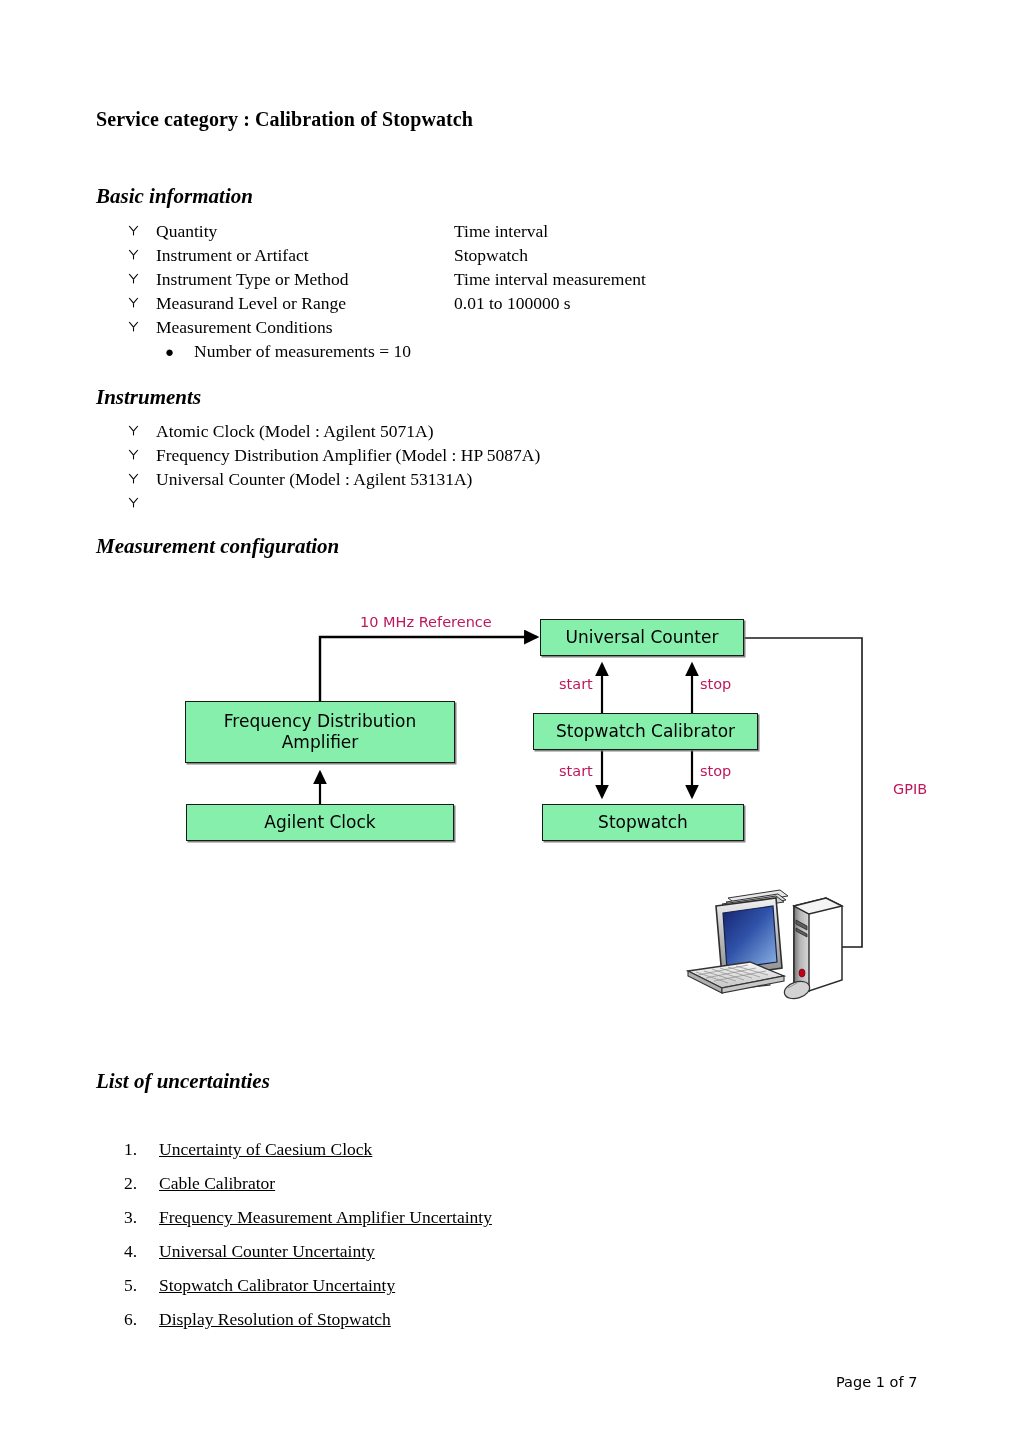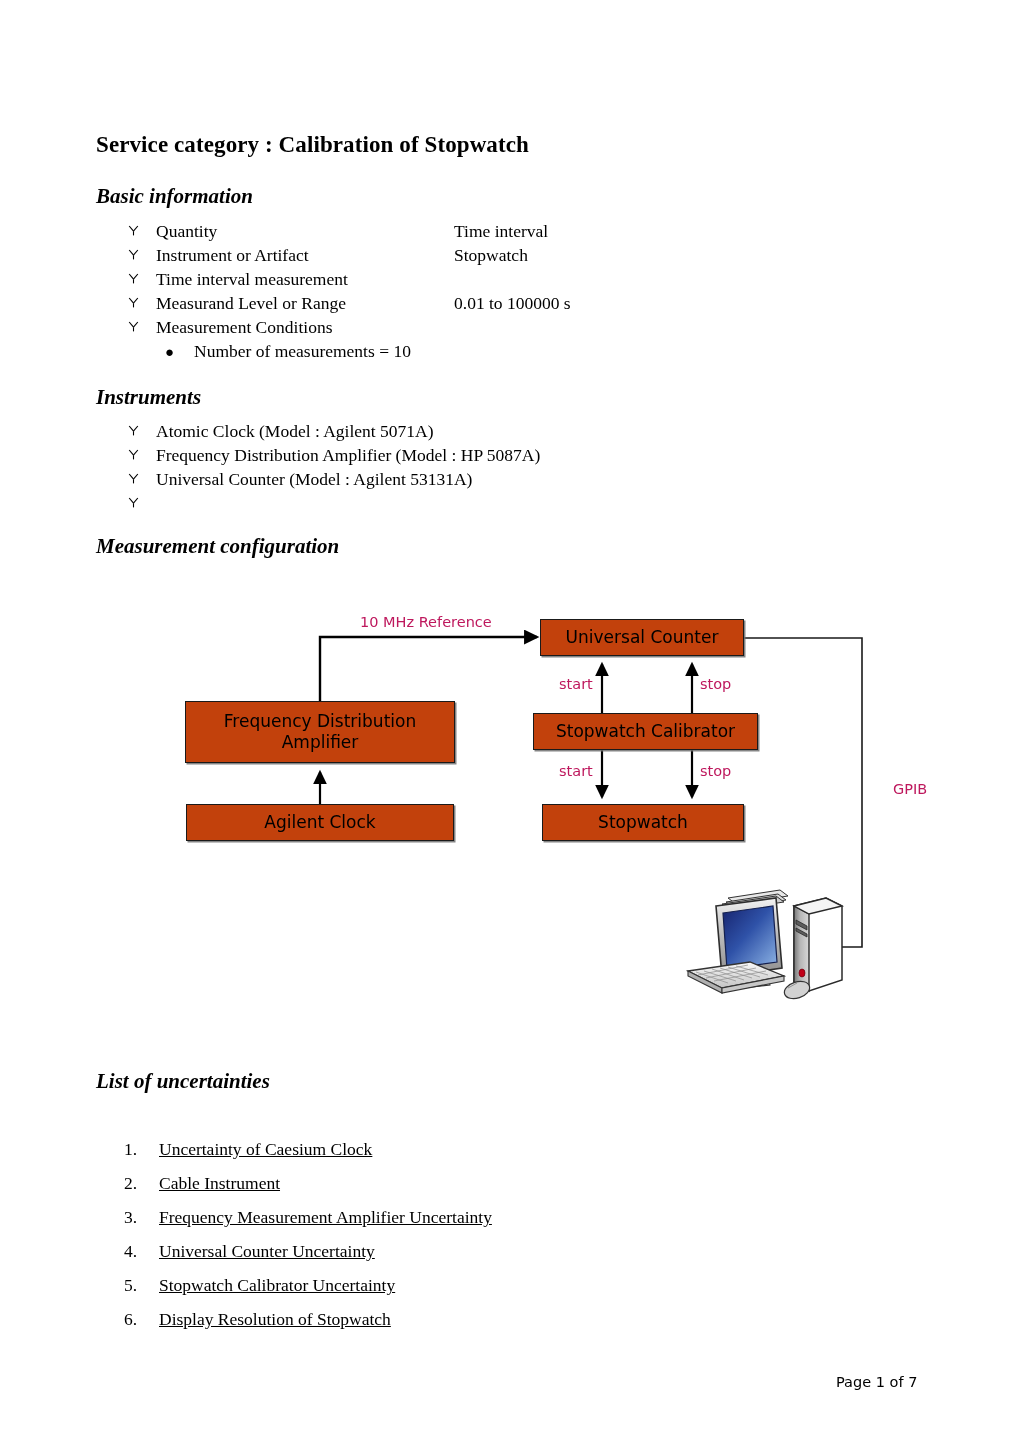--- a/index.html
+++ b/index.html
@@ -19,22 +19,22 @@
 
   .page {
     position: absolute;
     inset: 0;
   }
 
   
   .doc-title {
     position: absolute;
     left: 96px;
-    top: 132px;
-    font-size: 23px;
+    top: 108px;
+    font-size: 20px;
     font-weight: bold;
     letter-spacing: 0.1px;
     white-space: nowrap;
   }
   .section-heading {
     position: absolute;
     left: 96px;
     font-size: 21px;
     font-weight: bold;
     font-style: italic;
@@ -126,21 +126,21 @@
     top: 0;
     width: 1020px;
     height: 1442px;
     pointer-events: none;
   }
   #diagram .hit { pointer-events: auto; }
 
   .dbox {
     position: absolute;
     box-sizing: border-box;
-    background: #c2410c;
+    background: #86efac;
     border: 1.6px solid #1a1a1a;
     font-family: "DejaVu Sans", "Liberation Sans", sans-serif;
     font-size: 17px;
     color: #000;
     display: flex;
     align-items: center;
     justify-content: center;
     text-align: center;
     line-height: 21px;
     box-shadow: 1.5px 1.5px 0 rgba(110,110,110,0.85);
@@ -218,20 +218,21 @@
     <div class="wing-row">
       <span class="wing-mark">
         <svg width="11" height="11" viewBox="0 0 11 11">
             <g fill="none" stroke="#000" stroke-width="1.1">
               <path d="M5.5 6.2 L5.5 10.4"></path>
               <path d="M5.5 6.2 L1.2 1.0"></path>
               <path d="M5.5 6.2 L9.8 1.0"></path>
             </g>
           </svg>
       </span>
+      <span class="wing-label col1">Instrument Type or Method</span>
       <span class="wing-value">Time interval measurement</span>
     </div>
 
     <div class="wing-row">
       <span class="wing-mark">
         <svg width="11" height="11" viewBox="0 0 11 11">
             <g fill="none" stroke="#000" stroke-width="1.1">
               <path d="M5.5 6.2 L5.5 10.4"></path>
               <path d="M5.5 6.2 L1.2 1.0"></path>
               <path d="M5.5 6.2 L9.8 1.0"></path>
@@ -444,21 +445,21 @@
 
   <div class="section-heading" id="h-uncert">List of uncertainties</div>
 
   <div id="uncert-list">
     <div class="num-row">
       <span class="num-mark">1.</span>
       <span class="num-text">Uncertainty of Caesium Clock</span>
     </div>
     <div class="num-row">
       <span class="num-mark">2.</span>
-      <span class="num-text">Cable Instrument</span>
+      <span class="num-text">Cable Calibrator</span>
     </div>
     <div class="num-row">
       <span class="num-mark">3.</span>
       <span class="num-text">Frequency Measurement Amplifier Uncertainty</span>
     </div>
     <div class="num-row">
       <span class="num-mark">4.</span>
       <span class="num-text">Universal Counter Uncertainty</span>
     </div>
     <div class="num-row">

